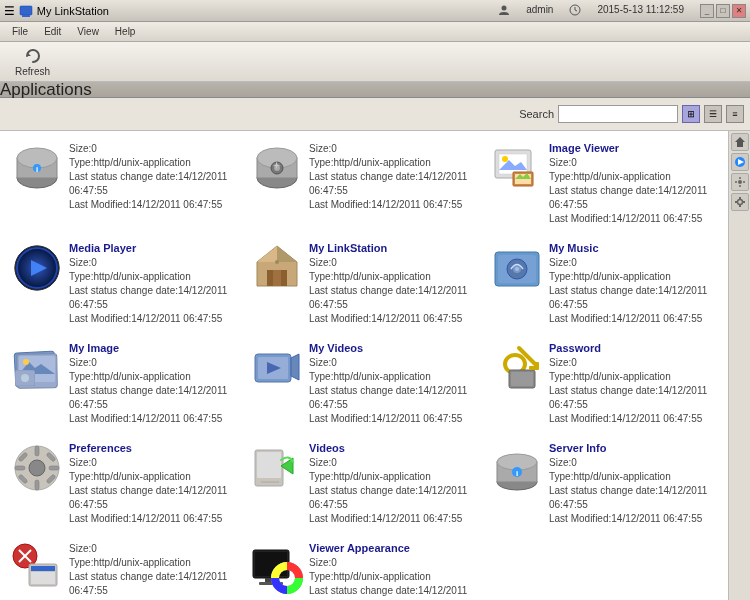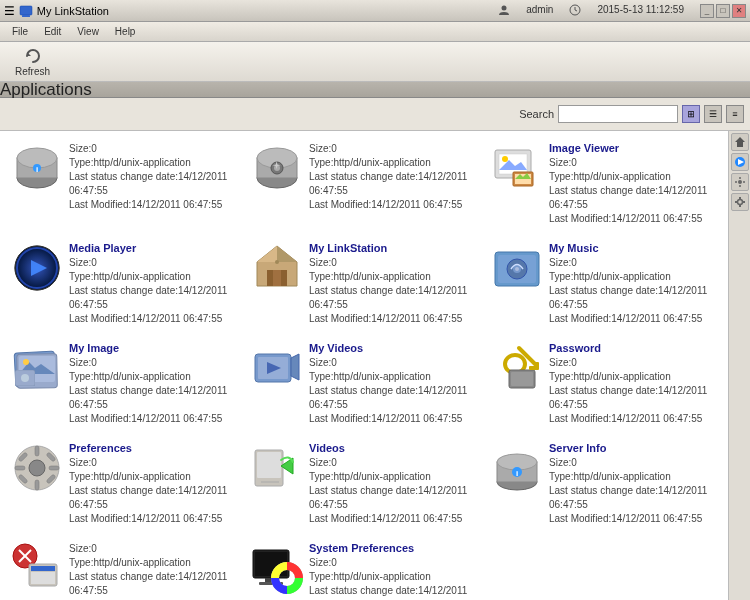--- a/index.html
+++ b/index.html
@@ -455,21 +455,21 @@
       <rect x="14" y="36" width="12" height="4" fill="#444"></rect>
       <rect x="8" y="40" width="24" height="3" rx="1" fill="#555"></rect>
       <circle cx="36" cy="36" r="12" fill="none" stroke="#aaa" stroke-width="8"></circle>
       <path d="M36 24 A12 12 0 0 1 48 36" stroke="#ff3333" stroke-width="8" fill="none"></path>
       <path d="M48 36 A12 12 0 0 1 36 48" stroke="#33ff33" stroke-width="8" fill="none"></path>
       <path d="M36 48 A12 12 0 0 1 24 36" stroke="#3333ff" stroke-width="8" fill="none"></path>
       <path d="M24 36 A12 12 0 0 1 36 24" stroke="#ffff33" stroke-width="8" fill="none"></path>
     </svg>
         </div>
         <div class="app-info">
-          <div class="app-name">System Preferences</div>
+          <div class="app-name">Viewer Appearance</div>
           <div class="app-meta">Size:0<br>Type:http/d/unix-application<br>Last status change date:14/12/2011 06:47:55<br>Last Modified:14/12/2011 06:47:55</div>
         </div>
       </div>
     </div>
 
   <div class="right-sidebar">
     <div class="sidebar-btn">
       <svg width="12" height="12" viewBox="0 0 12 12">
         <polygon points="6,1 11,6 9,6 9,11 3,11 3,6 1,6" fill="#555"></polygon>
       </svg>

